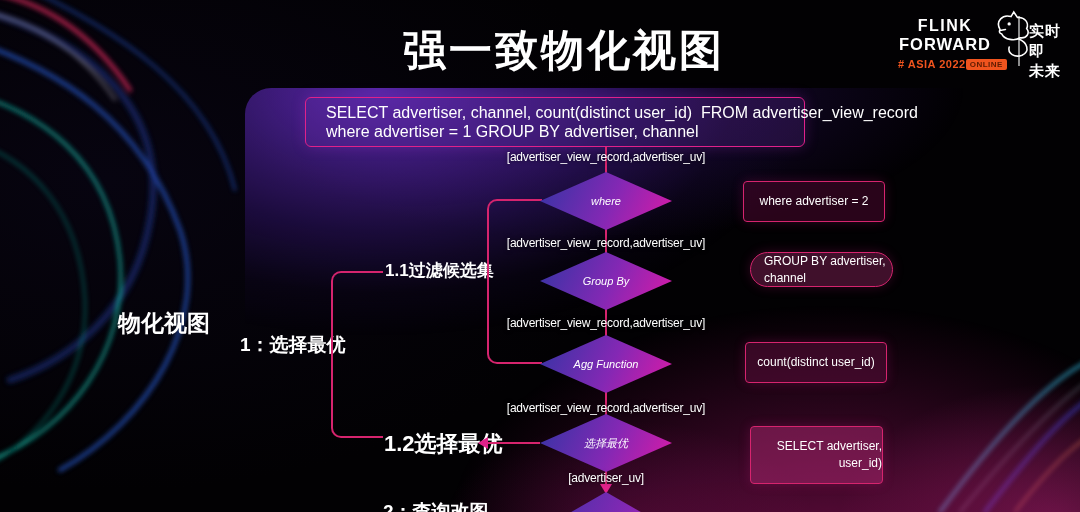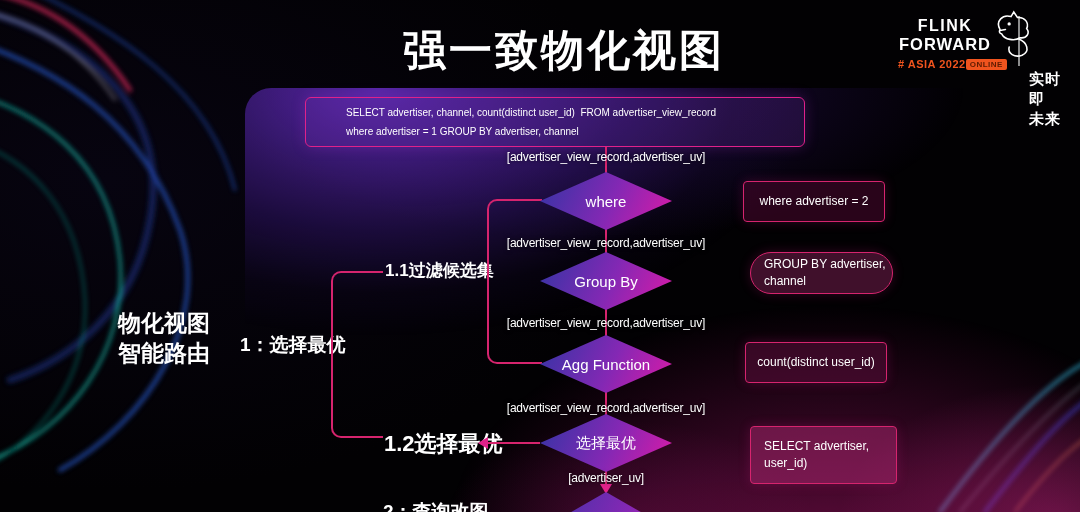--- a/index.html
+++ b/index.html
@@ -29,70 +29,70 @@
 
   
   .logo-wrap{position:absolute;left:888px;top:8px;width:186px;height:70px;}
   .logo-flink{position:absolute;left:9px;top:9px;width:96px;text-align:center;font-size:16px;font-weight:bold;letter-spacing:1.5px;}
   .logo-forward{position:absolute;left:0;top:27px;width:114px;text-align:center;font-size:16.5px;font-weight:bold;letter-spacing:1px;}
   .logo-sub{position:absolute;left:10px;top:50px;width:130px;display:flex;align-items:center;}
   .logo-event{color:#f0541e;font-size:11px;font-weight:bold;letter-spacing:.5px;}
   .logo-badge{background:#f0541e;color:#5e1c02;font-size:8px;font-weight:bold;padding:1px 4px;border-radius:2px;letter-spacing:.5px;}
   .squirrel{position:absolute;left:100px;top:2px;}
   .logo-divider{position:absolute;left:130px;top:8px;width:1.5px;height:50px;background:rgba(255,255,255,0.55);}
-  .tagline{position:absolute;left:141px;top:13px;font-size:15px;font-weight:bold;line-height:20px;letter-spacing:1px;margin-top:48px;}
+  .tagline{position:absolute;left:141px;top:13px;font-size:15px;font-weight:bold;line-height:20px;letter-spacing:1px;}
 
   
   .sec-title{position:absolute;left:118px;top:308px;font-size:23px;font-weight:bold;line-height:30px;}
   .lbl{position:absolute;font-weight:bold;white-space:pre;}
   .step1{left:240px;top:332px;font-size:19px;}
   .step11{left:385px;top:259px;font-size:17px;}
   .step12{left:384px;top:429px;font-size:22px;}
   .step2{left:383px;top:499px;font-size:19px;}
 
   
   .sqlbox{
     position:absolute;left:305px;top:97px;width:500px;height:50px;box-sizing:border-box;
     border:1.5px solid #e0218a;border-radius:6px;
     background:rgba(112,48,182,0.22);
     box-shadow:0 0 14px rgba(170,50,210,0.25);
     display:flex;flex-direction:column;justify-content:center;
-    padding-left:40px;font-size:10px;line-height:19px;white-space:pre;
+    padding-left:20px;font-size:16px;line-height:19px;white-space:pre;
   }
 
   
   .vline{position:absolute;left:605px;top:147px;width:2px;height:345px;background:#d6246e;}
   .arrow-down{position:absolute;left:600px;top:484px;width:0;height:0;
     border-left:6px solid transparent;border-right:6px solid transparent;border-top:10px solid #e0218a;}
 
   
   .el{position:absolute;left:400px;width:412px;text-align:center;font-size:12px;letter-spacing:-.2px;text-shadow:0 0 4px rgba(0,0,0,.7);z-index:3;}
   .el1{top:150px;} .el2{top:236px;} .el3{top:316px;} .el4{top:401px;} .el5{top:471px;}
 
   
   .dm{
     position:absolute;left:540px;width:132px;height:58px;z-index:2;
     clip-path:polygon(50% 0,100% 50%,50% 100%,0 50%);
     background:linear-gradient(115deg,#3c33a6 6%,#8428b4 54%,#d41ba8 96%);
-    display:flex;align-items:center;justify-content:center;font-size:15px;
+    display:flex;align-items:center;justify-content:center;font-size:11px;font-style:italic;
   }
   .dm1{top:172px;} .dm2{top:252px;} .dm3{top:335px;} .dm4{top:414px;}
   .dm5{left:526px;top:492px;width:160px;height:92px;}
 
   
   .sb{
     position:absolute;box-sizing:border-box;border:1.5px solid #d6246e;border-radius:4px;
     color:#fff;font-size:12px;line-height:17px;
     display:flex;flex-direction:column;justify-content:center;
     box-shadow:0 0 12px rgba(224,33,138,0.22);z-index:2;
   }
   .sb1{left:743px;top:181px;width:142px;height:41px;align-items:center;background:rgba(74,8,46,0.55);}
-  .sb2{left:750px;top:252px;width:143px;height:42px;padding-left:13px;background:rgba(150,38,100,0.42);border-radius:21px;}
+  .sb2{left:750px;top:252px;width:143px;height:35px;padding-left:13px;background:rgba(150,38,100,0.42);border-radius:21px;}
   .sb3{left:745px;top:342px;width:142px;height:41px;align-items:center;background:rgba(96,14,62,0.50);}
-  .sb4{left:750px;top:426px;width:147px;height:58px;padding-left:13px;background:rgba(186,44,122,0.45);}
+  .sb4{left:750px;top:426px;width:133px;height:58px;padding-left:13px;background:rgba(186,44,122,0.45);align-items:flex-end;}
 
   
   .bracket1{position:absolute;left:487px;top:199px;width:53px;height:161px;
     border-left:2px solid #d6246e;border-top:2px solid #d6246e;border-bottom:2px solid #d6246e;
     border-radius:10px 0 0 10px;}
   .bracket2{position:absolute;left:331px;top:271px;width:50px;height:163px;
     border-left:2px solid #d6246e;border-top:2px solid #d6246e;border-bottom:2px solid #d6246e;
     border-radius:10px 0 0 10px;}
 
   
@@ -147,21 +147,20 @@
     </div>
     <div class="logo-divider"></div>
     <div class="tagline">
       <div>实时即</div>
       <div>未来</div>
     </div>
   </div>
 
   <div class="sec-title">
     <div>物化视图</div>
-    <div>智能路由</div>
   </div>
   <div class="lbl step1">1：选择最优</div>
   <div class="lbl step11">1.1过滤候选集</div>
   <div class="lbl step12">1.2选择最优</div>
   <div class="lbl step2">2：查询改图</div>
 
   <div class="sqlbox">
     <div>SELECT advertiser, channel, count(distinct user_id)  FROM advertiser_view_record</div>
     <div>where advertiser = 1 GROUP BY advertiser, channel</div>
   </div>

